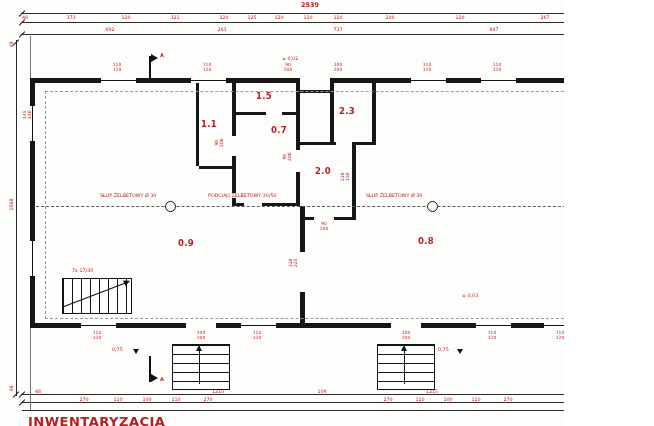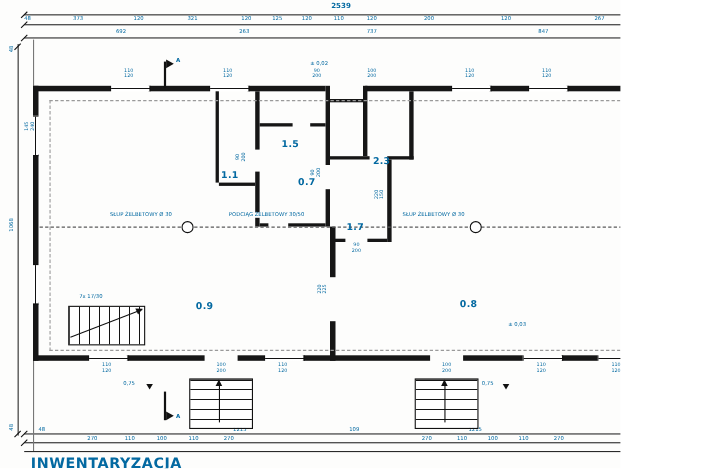--- a/index.html
+++ b/index.html
@@ -1,28 +1,28 @@
 <!DOCTYPE html>
 <html><head>
 <meta charset="utf-8">
 <style>
   html,body{margin:0;padding:0;background:#fff;}
   .sheet{position:relative;width:564px;height:426px;background:#fdfdfc;
-         font-family:"DejaVu Sans",sans-serif;color:#0369a1;overflow:hidden;}
+         font-family:"DejaVu Sans",sans-serif;color:#b91c1c;overflow:hidden;}
   .w{position:absolute;background:#161616;}
   .dl{position:absolute;height:0;border-top:1px solid #2a2a2a;}
   .dlv{position:absolute;width:0;border-left:1px solid #2a2a2a;}
   .ext{position:absolute;background:#777;}
   .t{position:absolute;width:8px;height:1px;background:#111;transform:rotate(-45deg);}
   .d{position:absolute;font-size:4.8px;line-height:5px;white-space:nowrap;transform:translateX(-50%);}
   .big{font-size:6.4px;font-weight:bold;}
   .dv{position:absolute;font-size:4.8px;line-height:5px;white-space:nowrap;transform:rotate(-90deg);}
   .op{position:absolute;font-size:4.4px;line-height:4.7px;text-align:center;white-space:pre;transform:translateX(-50%);}
   .opv{position:absolute;font-size:4.4px;line-height:4.7px;text-align:center;white-space:pre;transform:rotate(-90deg);}
-  .room{position:absolute;font-size:8.5px;font-weight:bold;letter-spacing:.3px;margin-top:36px;}
+  .room{position:absolute;font-size:8.5px;font-weight:bold;letter-spacing:.3px;}
   .ann{position:absolute;font-size:4.8px;white-space:nowrap;}
   .dash-h{position:absolute;height:0;border-top:1px dashed #5a5a5a;}
   .dash-rect{position:absolute;border:1px dashed #9a9a9a;}
   .circle{position:absolute;width:9px;height:9px;border:1.4px solid #111;border-radius:50%;background:#fff;}
   .win-h{position:absolute;height:5px;border-left:1px solid #111;border-right:1px solid #111;
          background:linear-gradient(to bottom,#fff 0 2px,#111 2px 3px,#fff 3px 100%);}
   .win-v{position:absolute;width:5px;border-top:1px solid #111;border-bottom:1px solid #111;
          background:linear-gradient(to right,#fff 0 2px,#111 2px 3px,#fff 3px 100%);}
   .stair-ext{position:absolute;border:1px solid #111;
          background:repeating-linear-gradient(to bottom,#141414 0 1px,#fff 1px 9px);}
@@ -207,21 +207,21 @@
 
   <div class="diag" style="left:572px;top:388px;width:28px;transform:rotate(-48deg)"></div>
   <div class="tri-up" style="left:588px;top:364px;transform:rotate(42deg)"></div>
 
   <div class="room" style="left:418px;top:236px">0.8</div>
   <div class="room" style="left:178px;top:238px">0.9</div>
   <div class="room" style="left:201px;top:119px">1.1</div>
   <div class="room" style="left:271px;top:125px">0.7</div>
   <div class="room" style="left:256px;top:91px">1.5</div>
   <div class="room" style="left:339px;top:106px">2.3</div>
-  <div class="room" style="left:315px;top:166px">1.7</div>
+  <div class="room" style="left:315px;top:166px">2.0</div>
 
   <div class="ann" style="left:100px;top:193px;background:#fdfdfc">SŁUP ŻELBETOWY Ø 30</div>
   <div class="ann" style="left:208px;top:193px;background:#fdfdfc">PODCIĄG ŻELBETOWY 30/50</div>
   <div class="ann" style="left:366px;top:193px;background:#fdfdfc">SŁUP ŻELBETOWY Ø 30</div>
   <div class="ann" style="left:282px;top:56px">± 0,02</div>
   <div class="dv" style="left:578px;top:98px;font-size:4.4px">± 0,02</div>
   <div class="ann" style="left:462px;top:293px">± 0,03</div>
   <div class="ann" style="left:112px;top:347px">0,75</div>
   <div class="tri-down" style="left:133px;top:349px"></div>
   <div class="ann" style="left:438px;top:347px">0,75</div>

